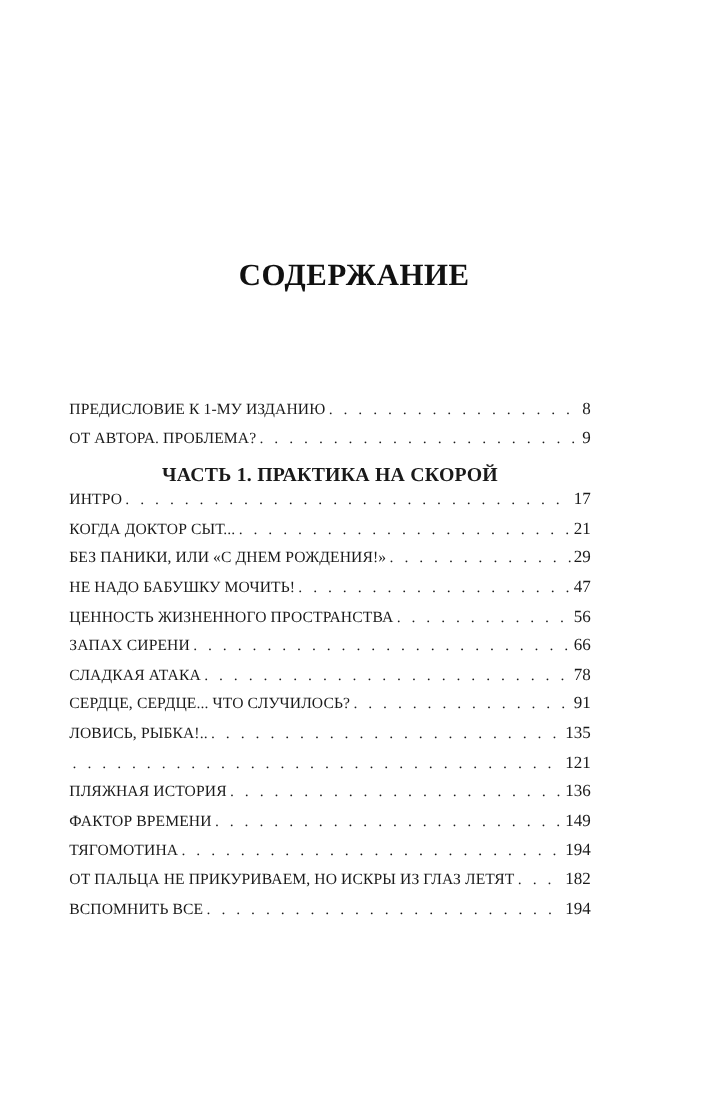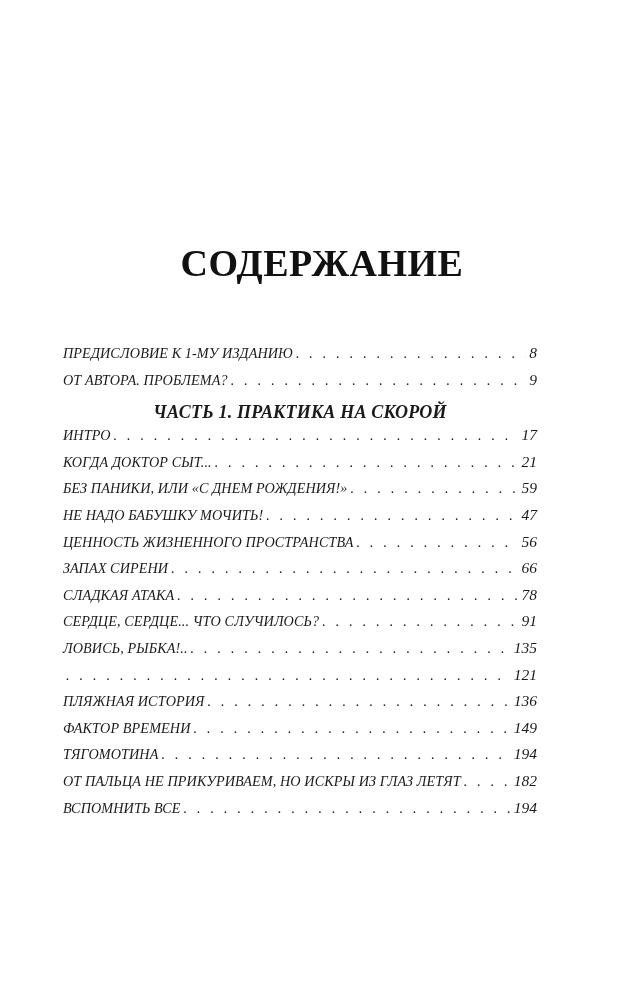--- a/index.html
+++ b/index.html
@@ -1,20 +1,20 @@
 <!DOCTYPE html>
 <html><head>
 <meta charset="utf-8">
 <style>
   html, body { margin: 0; padding: 0; background: #ffffff; }
   body { width: 644px; height: 1000px; position: relative; overflow: hidden;
          font-family: "Liberation Serif", "DejaVu Serif", serif; color: #1a1a1a; }
   .title { position: absolute; top: 216px; left: 0; width: 644px; text-align: center;
-           font-size: 38px; letter-spacing: 0.5px; color: #111; }
-  .toc { position: absolute; left: 63px; top: 344px; width: 474px; font-style: italic; }
+           font-size: 28px; letter-spacing: 0.5px; color: #111; }
+  .toc { position: absolute; left: 63px; top: 363px; width: 474px; }
   .row { display: flex; align-items: baseline; height: 26.6px; font-size: 14.2px; }
   .row .label { white-space: nowrap; letter-spacing: 0.1px; }
   .row .dots { flex: 1; overflow: hidden; white-space: nowrap; margin: 0 3px; letter-spacing: 3.2px; }
   .row .dots::before { content: ". . . . . . . . . . . . . . . . . . . . . . . . . . . . . . . . . . . . . . . . . . . . . . . . . . . . . . . . . . . . . . . . . . . . . . . . . . . . . . . . . . . . . ."; }
   .row .page { white-space: nowrap; font-size: 15.5px; text-align: right; }
   .part { text-align: center; font-weight: bold; font-size: 18px; height: 27px; line-height: 27px; letter-spacing: 0.2px; margin-top: 2px; }
 </style>
 </head>
 <body>
 
@@ -41,21 +41,21 @@
         <span class="page">17</span>
       </div>
       <div class="row">
         <span class="label">КОГДА ДОКТОР СЫТ...</span>
         <span class="dots"></span>
         <span class="page">21</span>
       </div>
       <div class="row">
         <span class="label">БЕЗ ПАНИКИ, ИЛИ «С ДНЕМ РОЖДЕНИЯ!»</span>
         <span class="dots"></span>
-        <span class="page">59</span>
+        <span class="page">29</span>
       </div>
       <div class="row">
         <span class="label">НЕ НАДО БАБУШКУ МОЧИТЬ!</span>
         <span class="dots"></span>
         <span class="page">47</span>
       </div>
       <div class="row">
         <span class="label">ЦЕННОСТЬ ЖИЗНЕННОГО ПРОСТРАНСТВА</span>
         <span class="dots"></span>
         <span class="page">56</span>

